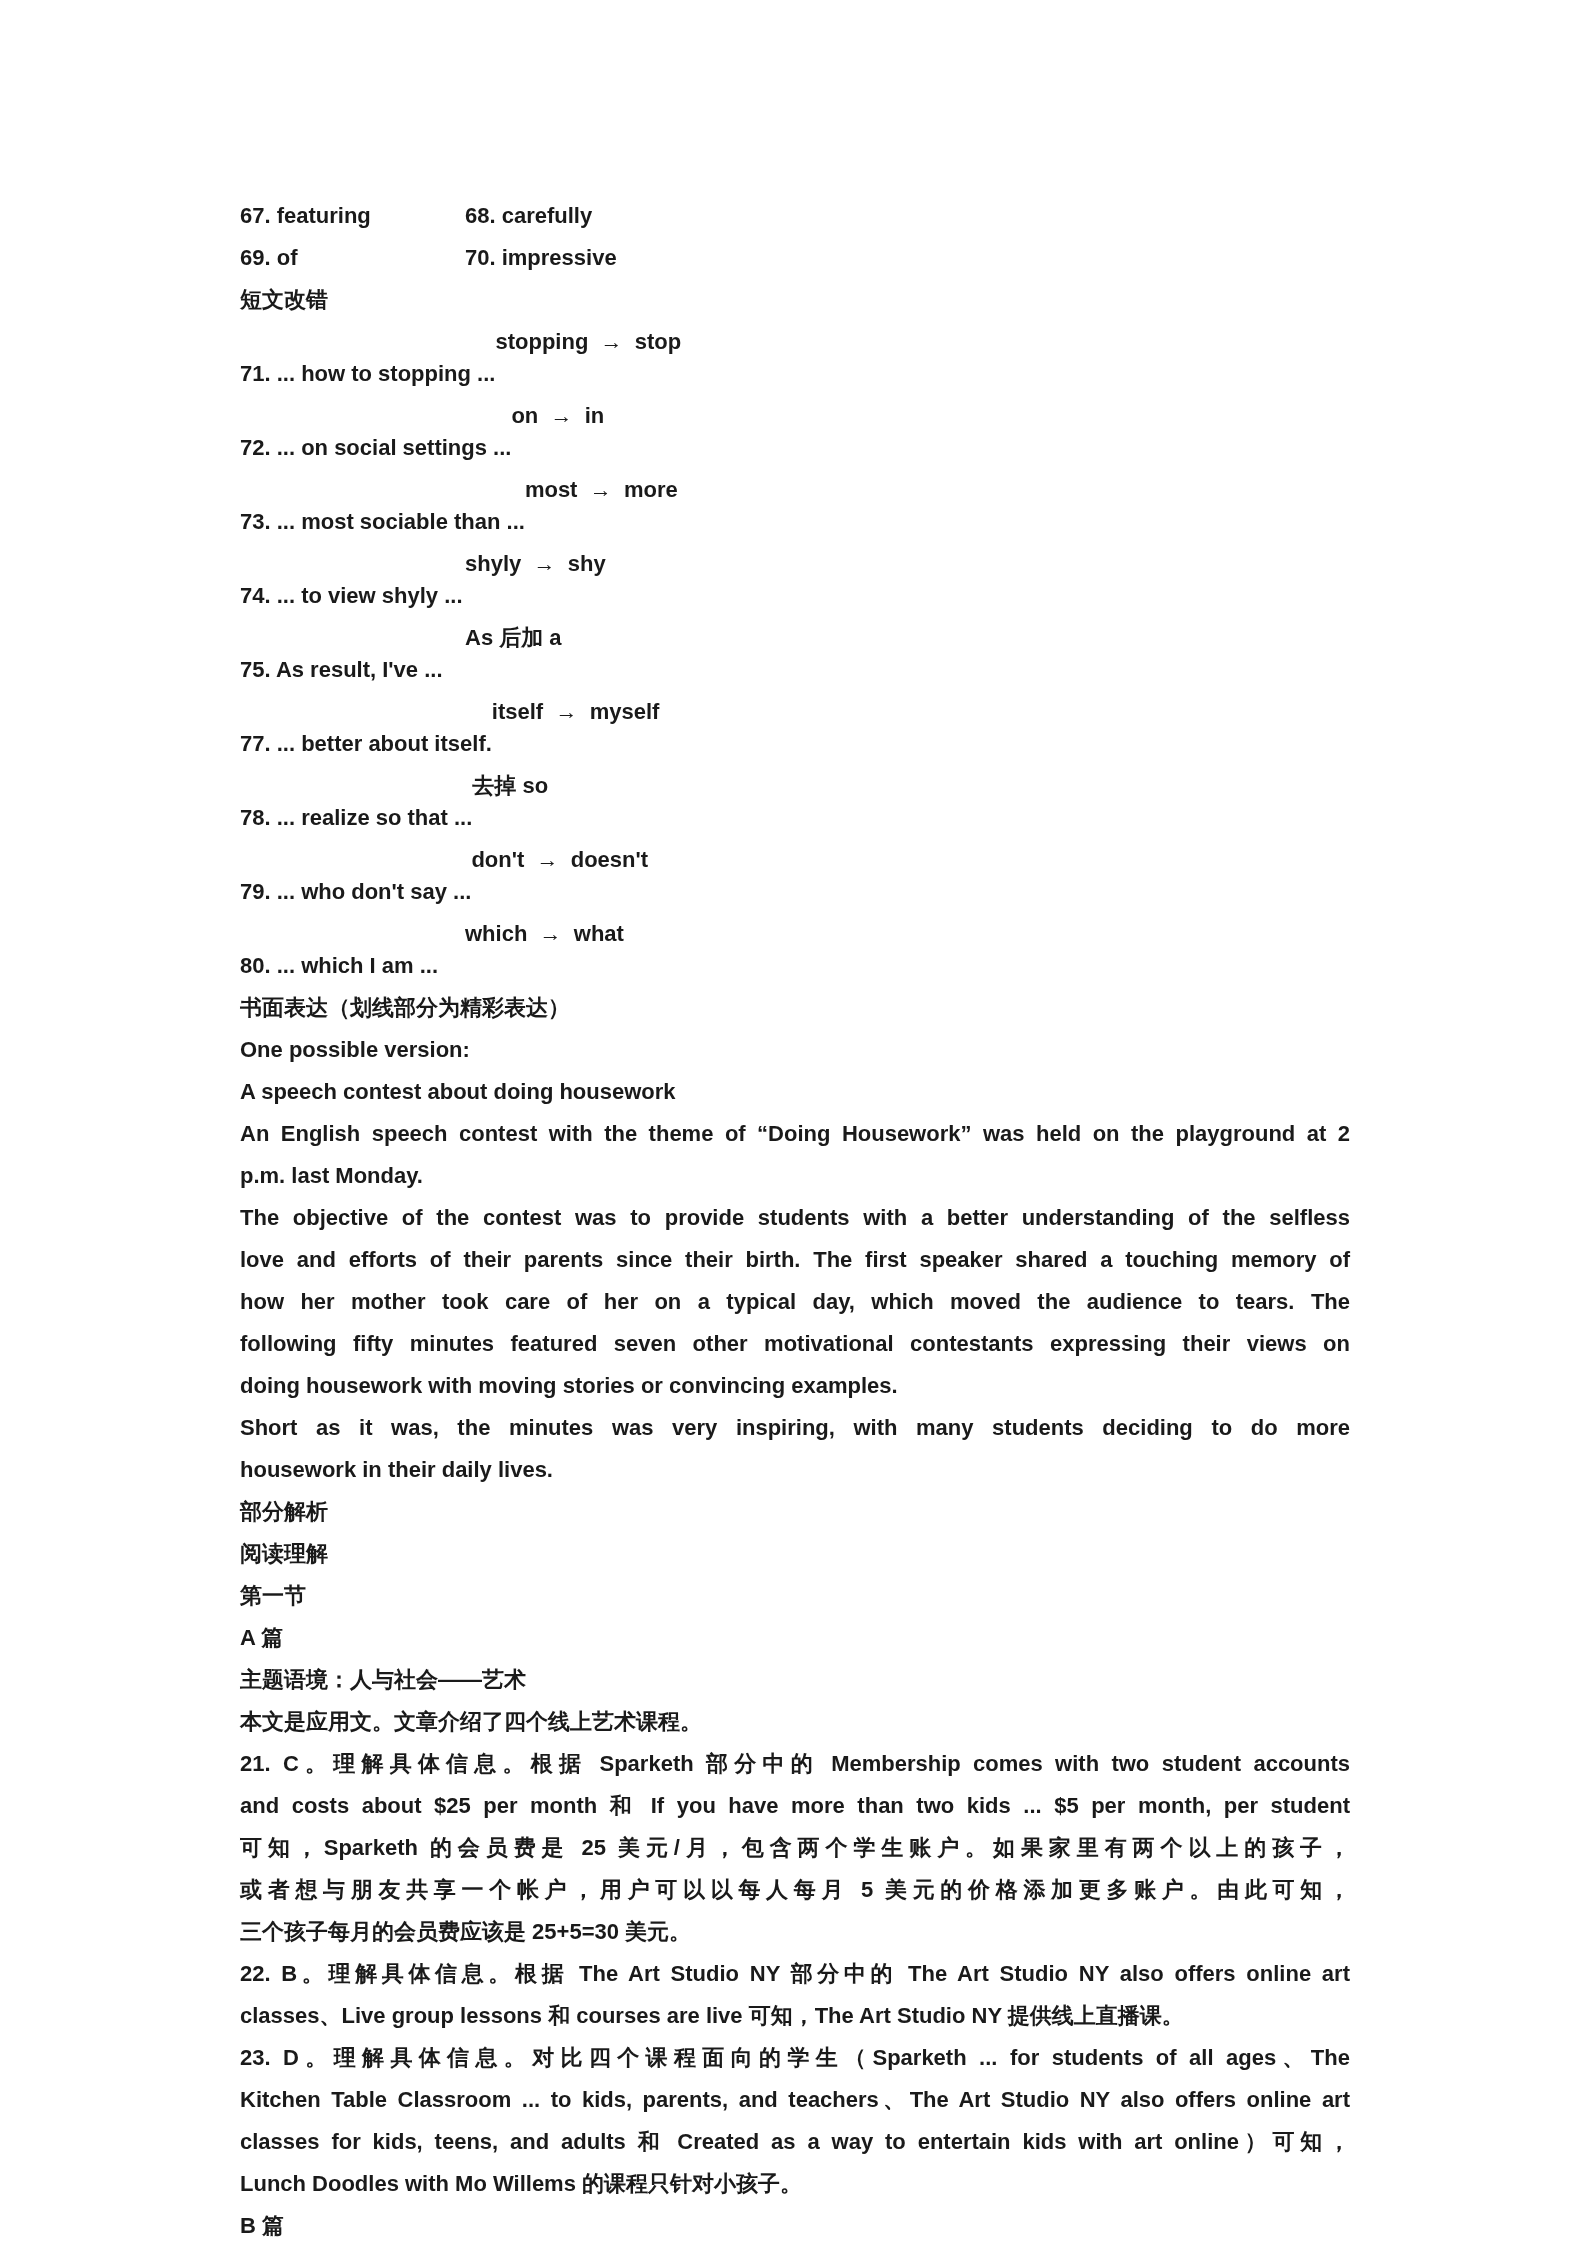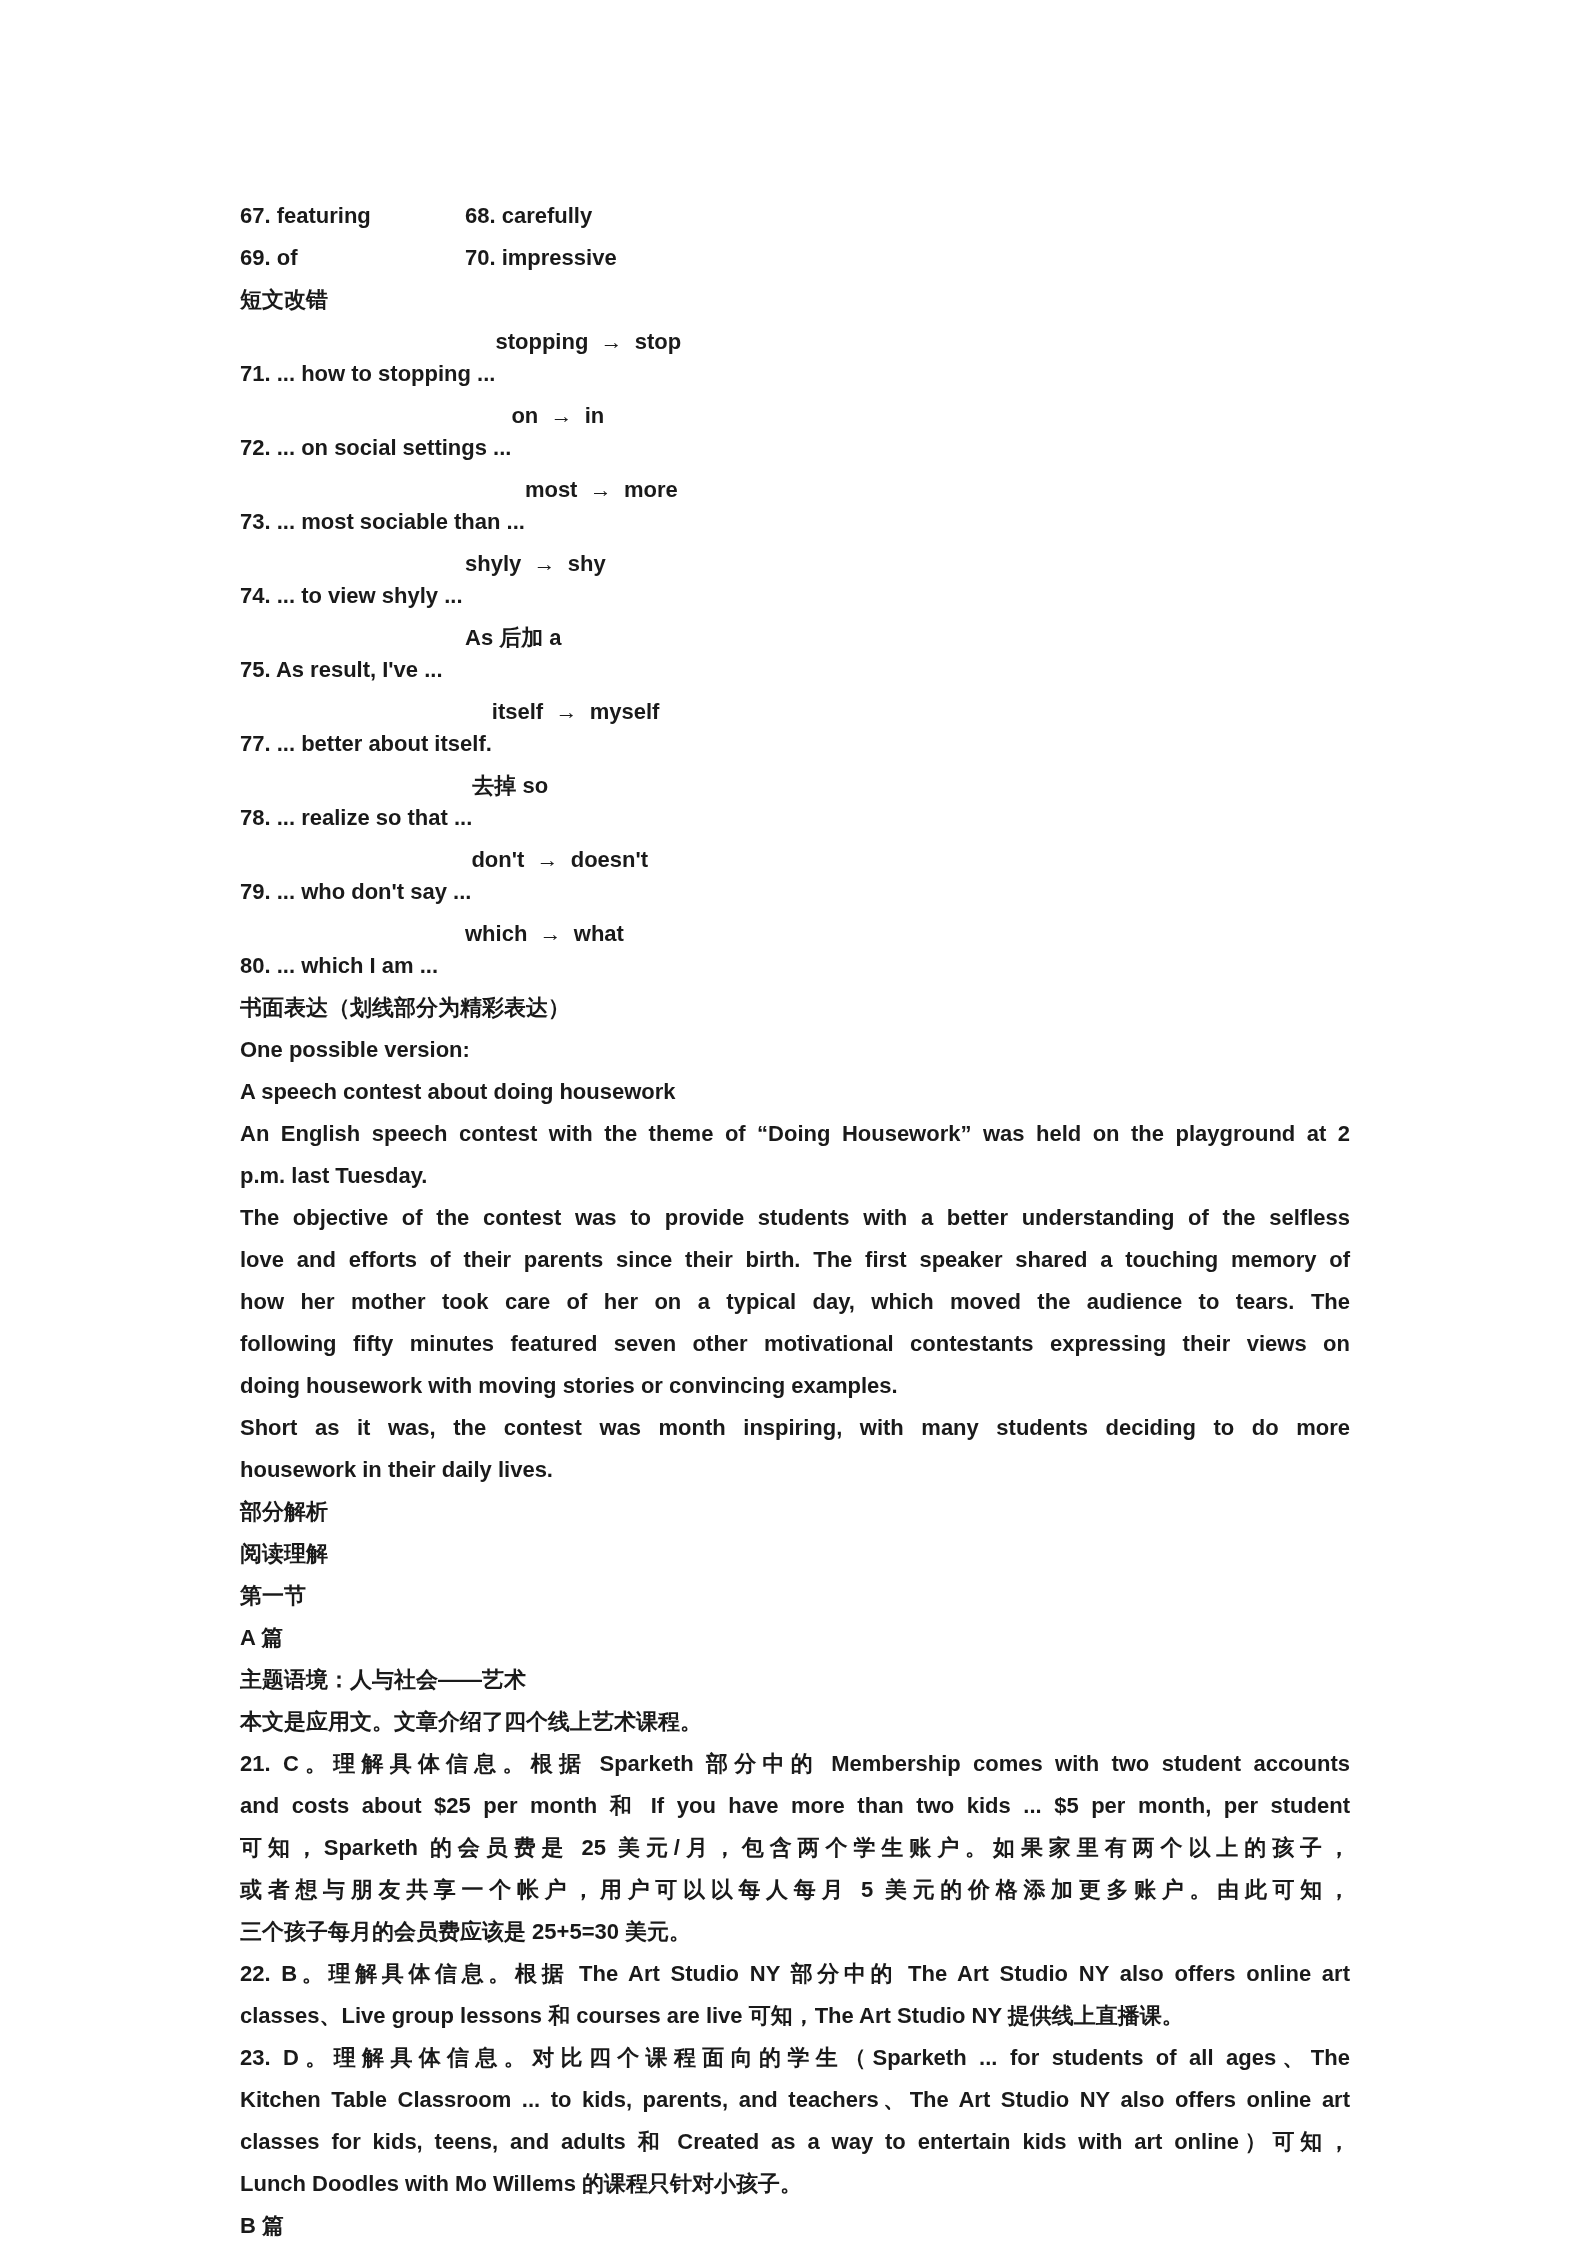--- a/index.html
+++ b/index.html
@@ -87,27 +87,27 @@
       <span class="q">79. ... who don't say ...</span><span class="fix">don't  →  doesn't</span>
     </div>
     <div class="line corr">
       <span class="q">80. ... which I am ...</span><span class="fix">which  →  what</span>
     </div>
 
     <div class="line">书面表达（划线部分为精彩表达）</div>
     <div class="line">One possible version:</div>
     <div class="line">A speech contest about doing housework</div>
     <div class="line just">An English speech contest with the theme of “Doing Housework” was held on the playground at 2</div>
-    <div class="line">p.m. last Tuesday.</div>
+    <div class="line">p.m. last Monday.</div>
     <div class="line just">The objective of the contest was to provide students with a better understanding of the selfless</div>
     <div class="line just">love and efforts of their parents since their birth. The first speaker shared a touching memory of</div>
     <div class="line just">how her mother took care of her on a typical day, which moved the audience to tears. The</div>
     <div class="line just">following fifty minutes featured seven other motivational contestants expressing their views on</div>
     <div class="line">doing housework with moving stories or convincing examples.</div>
-    <div class="line just">Short as it was, the contest was month inspiring, with many students deciding to do more</div>
+    <div class="line just">Short as it was, the minutes was very inspiring, with many students deciding to do more</div>
     <div class="line">housework in their daily lives.</div>
 
     <div class="line">部分解析</div>
     <div class="line">阅读理解</div>
     <div class="line">第一节</div>
     <div class="line">A 篇</div>
     <div class="line">主题语境：人与社会——艺术</div>
     <div class="line">本文是应用文。文章介绍了四个线上艺术课程。</div>
 
     <div class="line just">21. C。理解具体信息。根据 Sparketh 部分中的 Membership comes with two student accounts</div>

